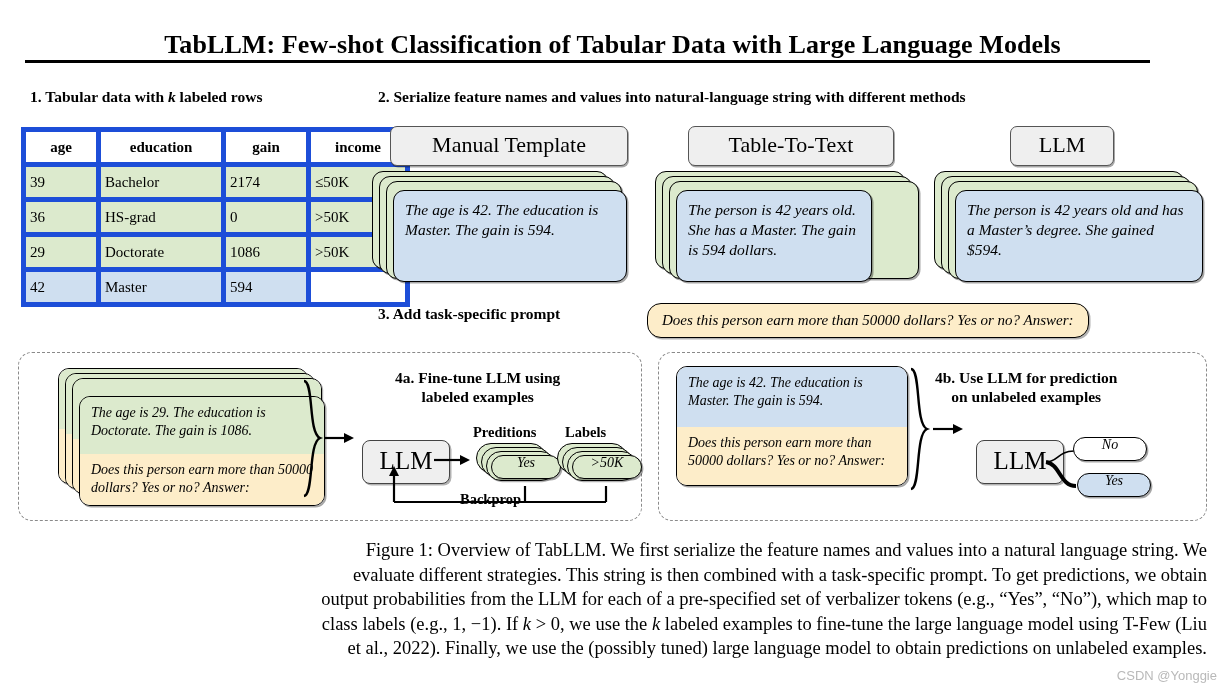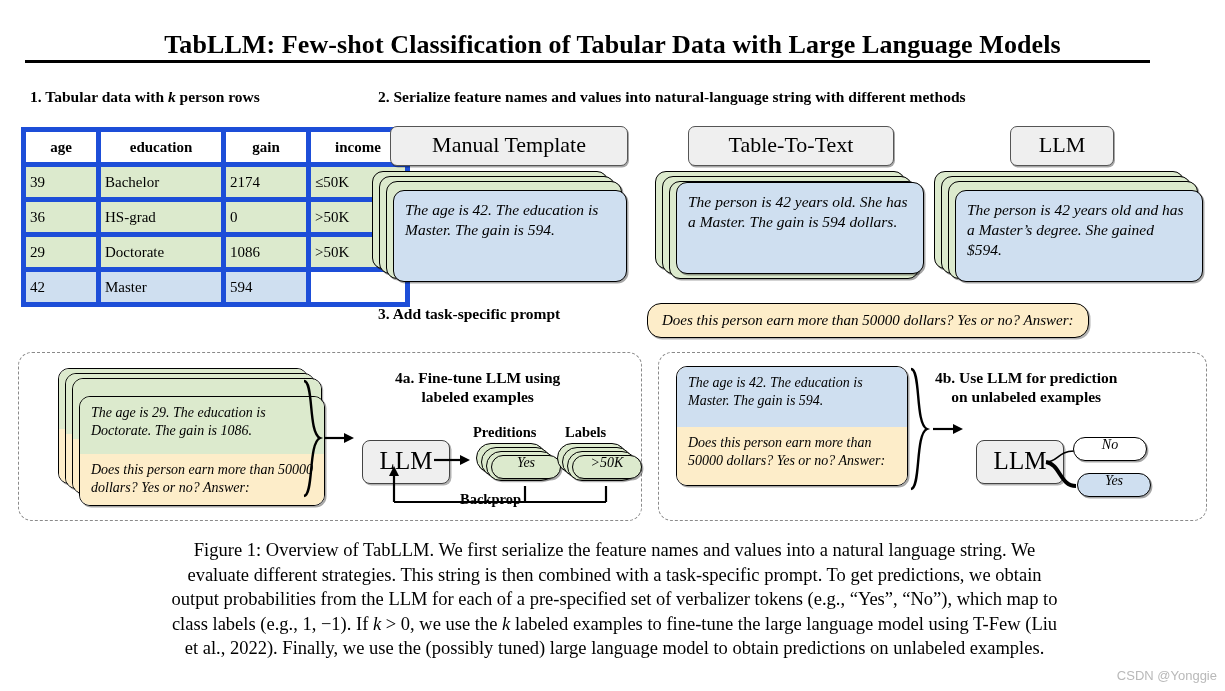--- a/index.html
+++ b/index.html
@@ -90,38 +90,38 @@
   .pill-sh{
     position:absolute;background:#dceacd;border:1.5px solid #000;border-radius:999px;
     box-shadow:1.2px 1.2px 0 rgba(0,0,0,.3);
   }
 
   .minilab{position:absolute;font-weight:bold;font-size:14.5px;white-space:nowrap;}
 
   
   .caption{
     position:absolute;left:22px;top:538px;width:1185px;
-    font-size:18.5px;line-height:1.33;text-align:center;
+    font-size:18.5px;line-height:1.33;text-align:right;
   }
   .caption i{font-style:italic;}
   .watermark{
     position:absolute;right:8px;bottom:8px;font-size:13px;color:#b9b9b9;
     font-family:"Liberation Sans",sans-serif;white-space:nowrap;
   }
 </style>
 </head>
 <body>
 
 <div class="page">
 
   <div class="paper-title">TabLLM: Few-shot Classification of Tabular Data with Large Language Models</div>
   <div class="hrule"></div>
 
   <div class="step-head" style="left:30px;top:88px;">
-    <span>1. Tabular data with </span><i>k</i><span> person rows</span>
+    <span>1. Tabular data with </span><i>k</i><span> labeled rows</span>
   </div>
 
   <table class="tbl">
     <thead>
       <tr>
         <th class="c0">age</th>
         <th class="c1">education</th>
         <th class="c2">gain</th>
         <th class="c3">income</th>
       </tr>
@@ -162,21 +162,21 @@
     <div class="sh" style="left:379px;top:176px;width:234px;height:96px;"></div>
     <div class="sh" style="left:386px;top:181px;width:234px;height:96px;"></div>
     <div class="card-front" style="left:393px;top:190px;width:234px;height:92px;">The age is 42. The education is Master. The gain is 594.</div>
   </div>
 
   <div class="chip" style="left:688px;top:126px;width:176px;">Table-To-Text</div>
   <div class="stack">
     <div class="sh" style="left:655px;top:171px;width:248px;height:96px;"></div>
     <div class="sh" style="left:662px;top:176px;width:248px;height:96px;"></div>
     <div class="sh" style="left:669px;top:181px;width:248px;height:96px;"></div>
-    <div class="card-front" style="left:676px;top:182px;width:248px;height:92px;">The person is 42 years old. She has a Master. The gain is 594 dollars.</div>
+    <div class="card-front" style="left:676px;top:190px;width:196px;height:92px;">The person is 42 years old. She has a Master. The gain is 594 dollars.</div>
   </div>
 
   <div class="chip" style="left:1010px;top:126px;width:74px;">LLM</div>
   <div class="stack">
     <div class="sh" style="left:934px;top:171px;width:248px;height:96px;"></div>
     <div class="sh" style="left:941px;top:176px;width:248px;height:96px;"></div>
     <div class="sh" style="left:948px;top:181px;width:248px;height:96px;"></div>
     <div class="card-front" style="left:955px;top:190px;width:248px;height:92px;">The person is 42 years old and has a Master’s degree. She gained $594.</div>
   </div>
 

